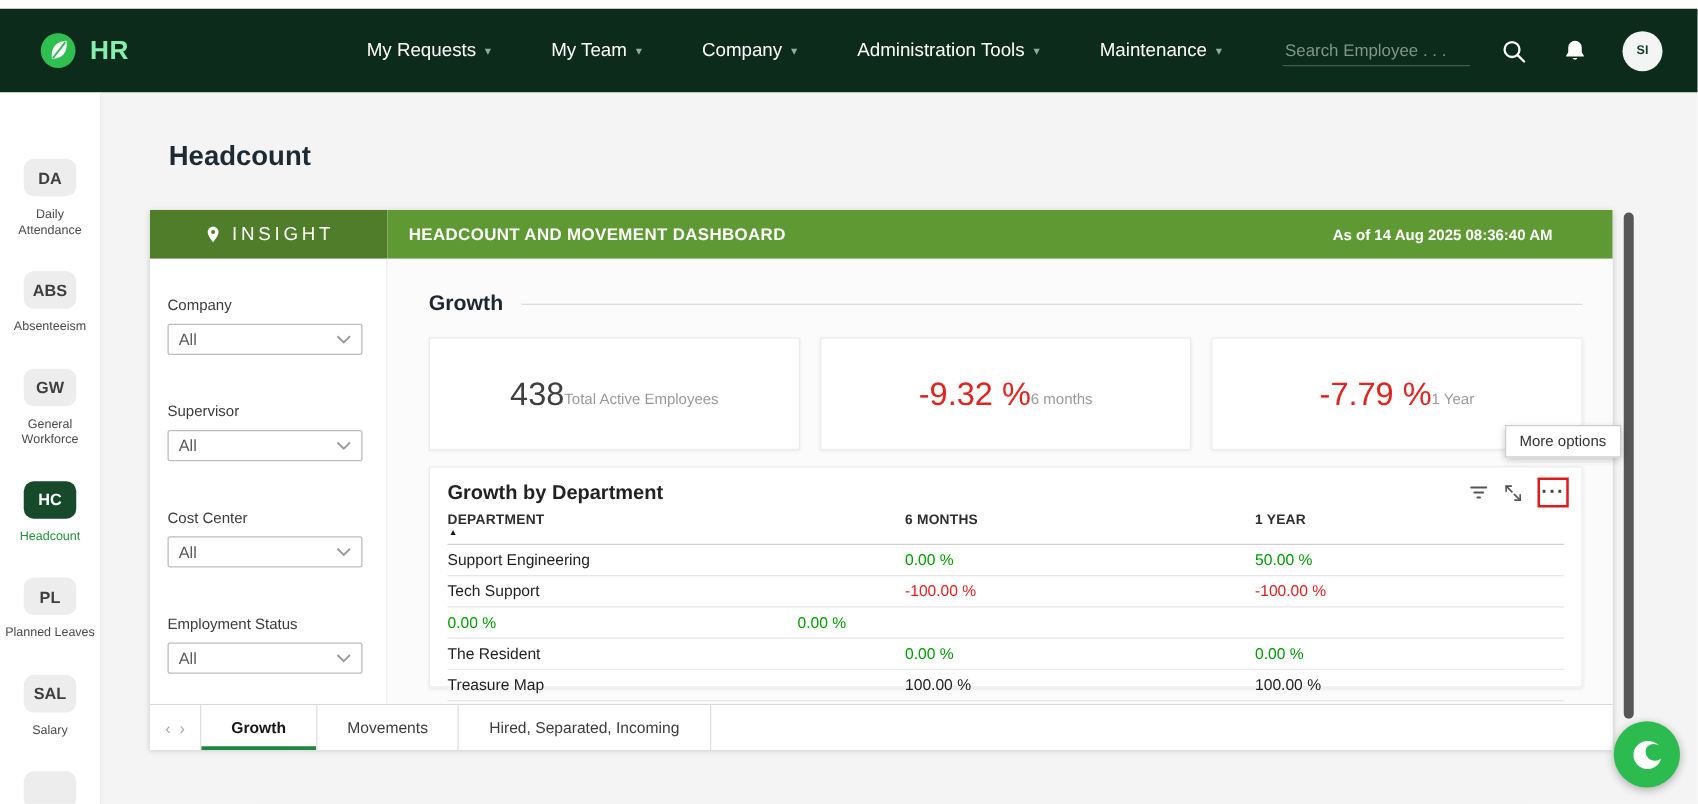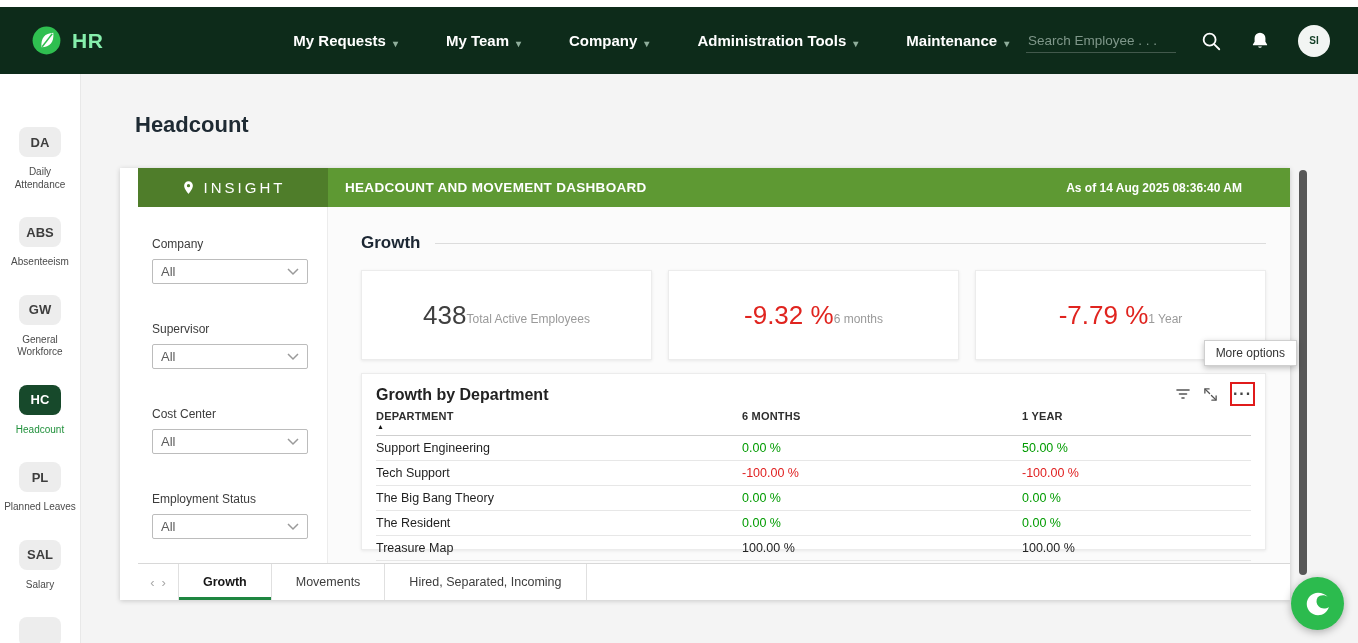--- a/index.html
+++ b/index.html
@@ -6,21 +6,21 @@
     font-family:"Liberation Sans",sans-serif;}
   *{box-sizing:border-box;}
 
   
   .topbar{position:absolute;left:0;top:7px;width:1358px;height:67px;background:#0d2b1a;
     display:flex;align-items:center;}
   .brand{display:flex;align-items:center;gap:9px;margin-left:30px;cursor:pointer;}
   .brand svg{width:33px;height:33px;display:block;}
   .brand-text{color:#86efac;font-size:21px;font-weight:bold;letter-spacing:.5px;}
   .topnav{display:flex;align-items:center;gap:48px;margin-left:190px;}
-  .nav-item{display:flex;align-items:flex-end;gap:7px;color:#fff;font-size:15px;font-weight:700;
+  .nav-item{display:flex;align-items:center;gap:7px;color:#fff;font-size:15px;font-weight:400;
     cursor:pointer;white-space:nowrap;}
   .nav-caret{color:#8fae9b;font-size:10px;line-height:1;padding-top:2px;}
   .search-input{margin-left:auto;width:150px;background:transparent;border:none;
     border-bottom:1px solid rgba(255,255,255,.22);color:#cfe0d5;font-size:13.5px;
     padding:4px 2px;outline:none;font-family:inherit;}
   .search-input::placeholder{color:#7f978a;}
   .icon-btn{background:none;border:none;cursor:pointer;padding:0;display:flex;align-items:center;}
   .search-btn{margin-left:24px;}
   .bell-btn{margin-left:28px;}
   .avatar{margin-left:28px;margin-right:28px;width:32px;height:32px;border-radius:50%;
@@ -36,21 +36,21 @@
     font-weight:bold;font-size:13px;display:flex;align-items:center;justify-content:center;}
   .side-label{margin-top:9px;font-size:10px;color:#4b4b4b;text-align:center;width:72px;line-height:1.25;}
   .side-item.active .side-abbr{background:#17492b;color:#fff;}
   .side-item.active .side-label{color:#21913c;}
 
   
   .main{position:absolute;left:81px;top:74px;width:1277px;height:569px;background:#f4f4f4;}
   .page-title{position:absolute;left:54px;top:38px;margin:0;font-size:22px;font-weight:bold;color:#1e2a33;}
 
   .dashboard{position:absolute;left:39px;top:94px;width:1170px;height:432px;
-    box-shadow:0 1px 5px rgba(0,0,0,.18);background:#fff;padding-left:18px;}
+    box-shadow:0 1px 5px rgba(0,0,0,.18);background:#fff;}
   .dash-header{display:flex;height:39px;}
   .insight-brand{width:190px;background:#4f7d2a;color:#fff;display:flex;align-items:center;
     justify-content:center;gap:8px;font-size:15px;letter-spacing:3px;}
   .dash-titlebar{flex:1;background:#5e9933;display:flex;align-items:center;padding:0 0 0 17px;}
   .dash-title{color:#fff;font-weight:bold;font-size:13.5px;letter-spacing:.3px;}
   .dash-asof{margin-left:auto;color:#fff;font-weight:bold;font-size:12px;padding-right:48px;}
 
   .dash-body{display:flex;height:356px;}
   .filters{width:190px;background:#fff;border-right:1px solid #ececec;padding:30px 16px 0 14px;}
   .filter-group{margin-bottom:38px;}
@@ -310,21 +310,20 @@
               <div class="td col-dept">Support Engineering</div>
               <div class="td col-6m positive">0.00 %</div>
               <div class="td col-1y positive">50.00 %</div>
             </div>
             <div class="tr">
               <div class="td col-dept">Tech Support</div>
               <div class="td col-6m negative">-100.00 %</div>
               <div class="td col-1y negative">-100.00 %</div>
             </div>
             <div class="tr">
-              <div class="td col-dept">The Big Bang Theory</div>
               <div class="td col-6m positive">0.00 %</div>
               <div class="td col-1y positive">0.00 %</div>
             </div>
             <div class="tr">
               <div class="td col-dept">The Resident</div>
               <div class="td col-6m positive">0.00 %</div>
               <div class="td col-1y positive">0.00 %</div>
             </div>
             <div class="tr">
               <div class="td col-dept">Treasure Map</div>

